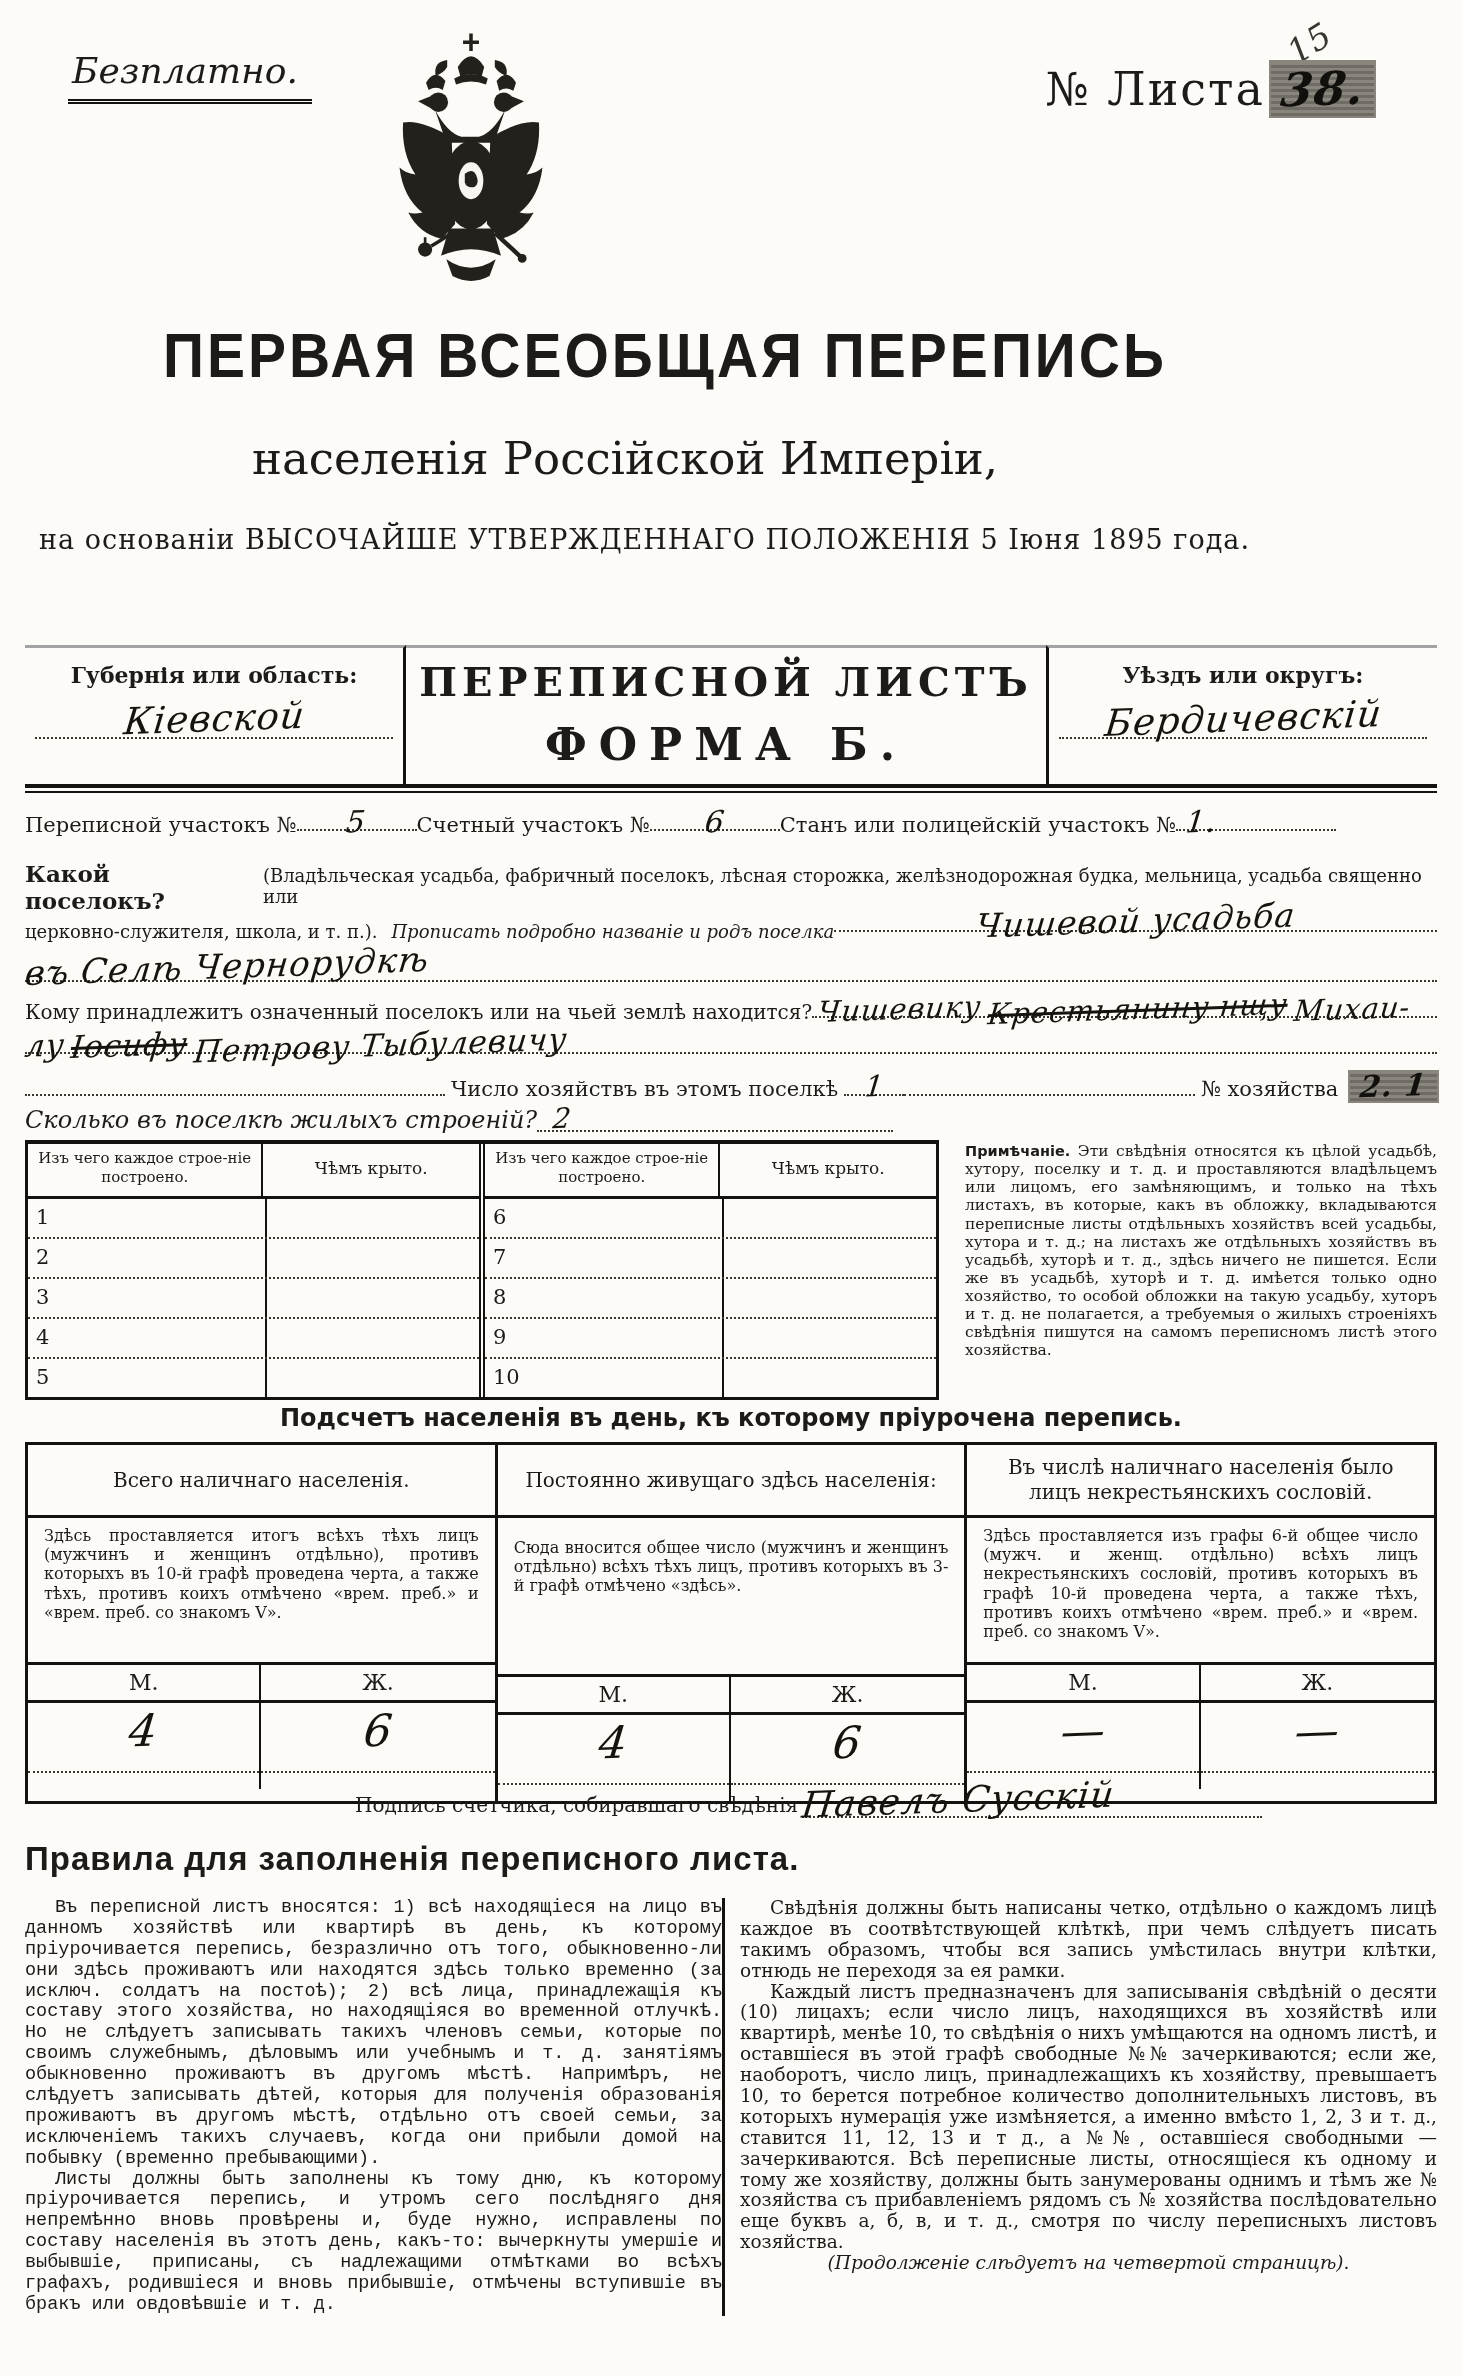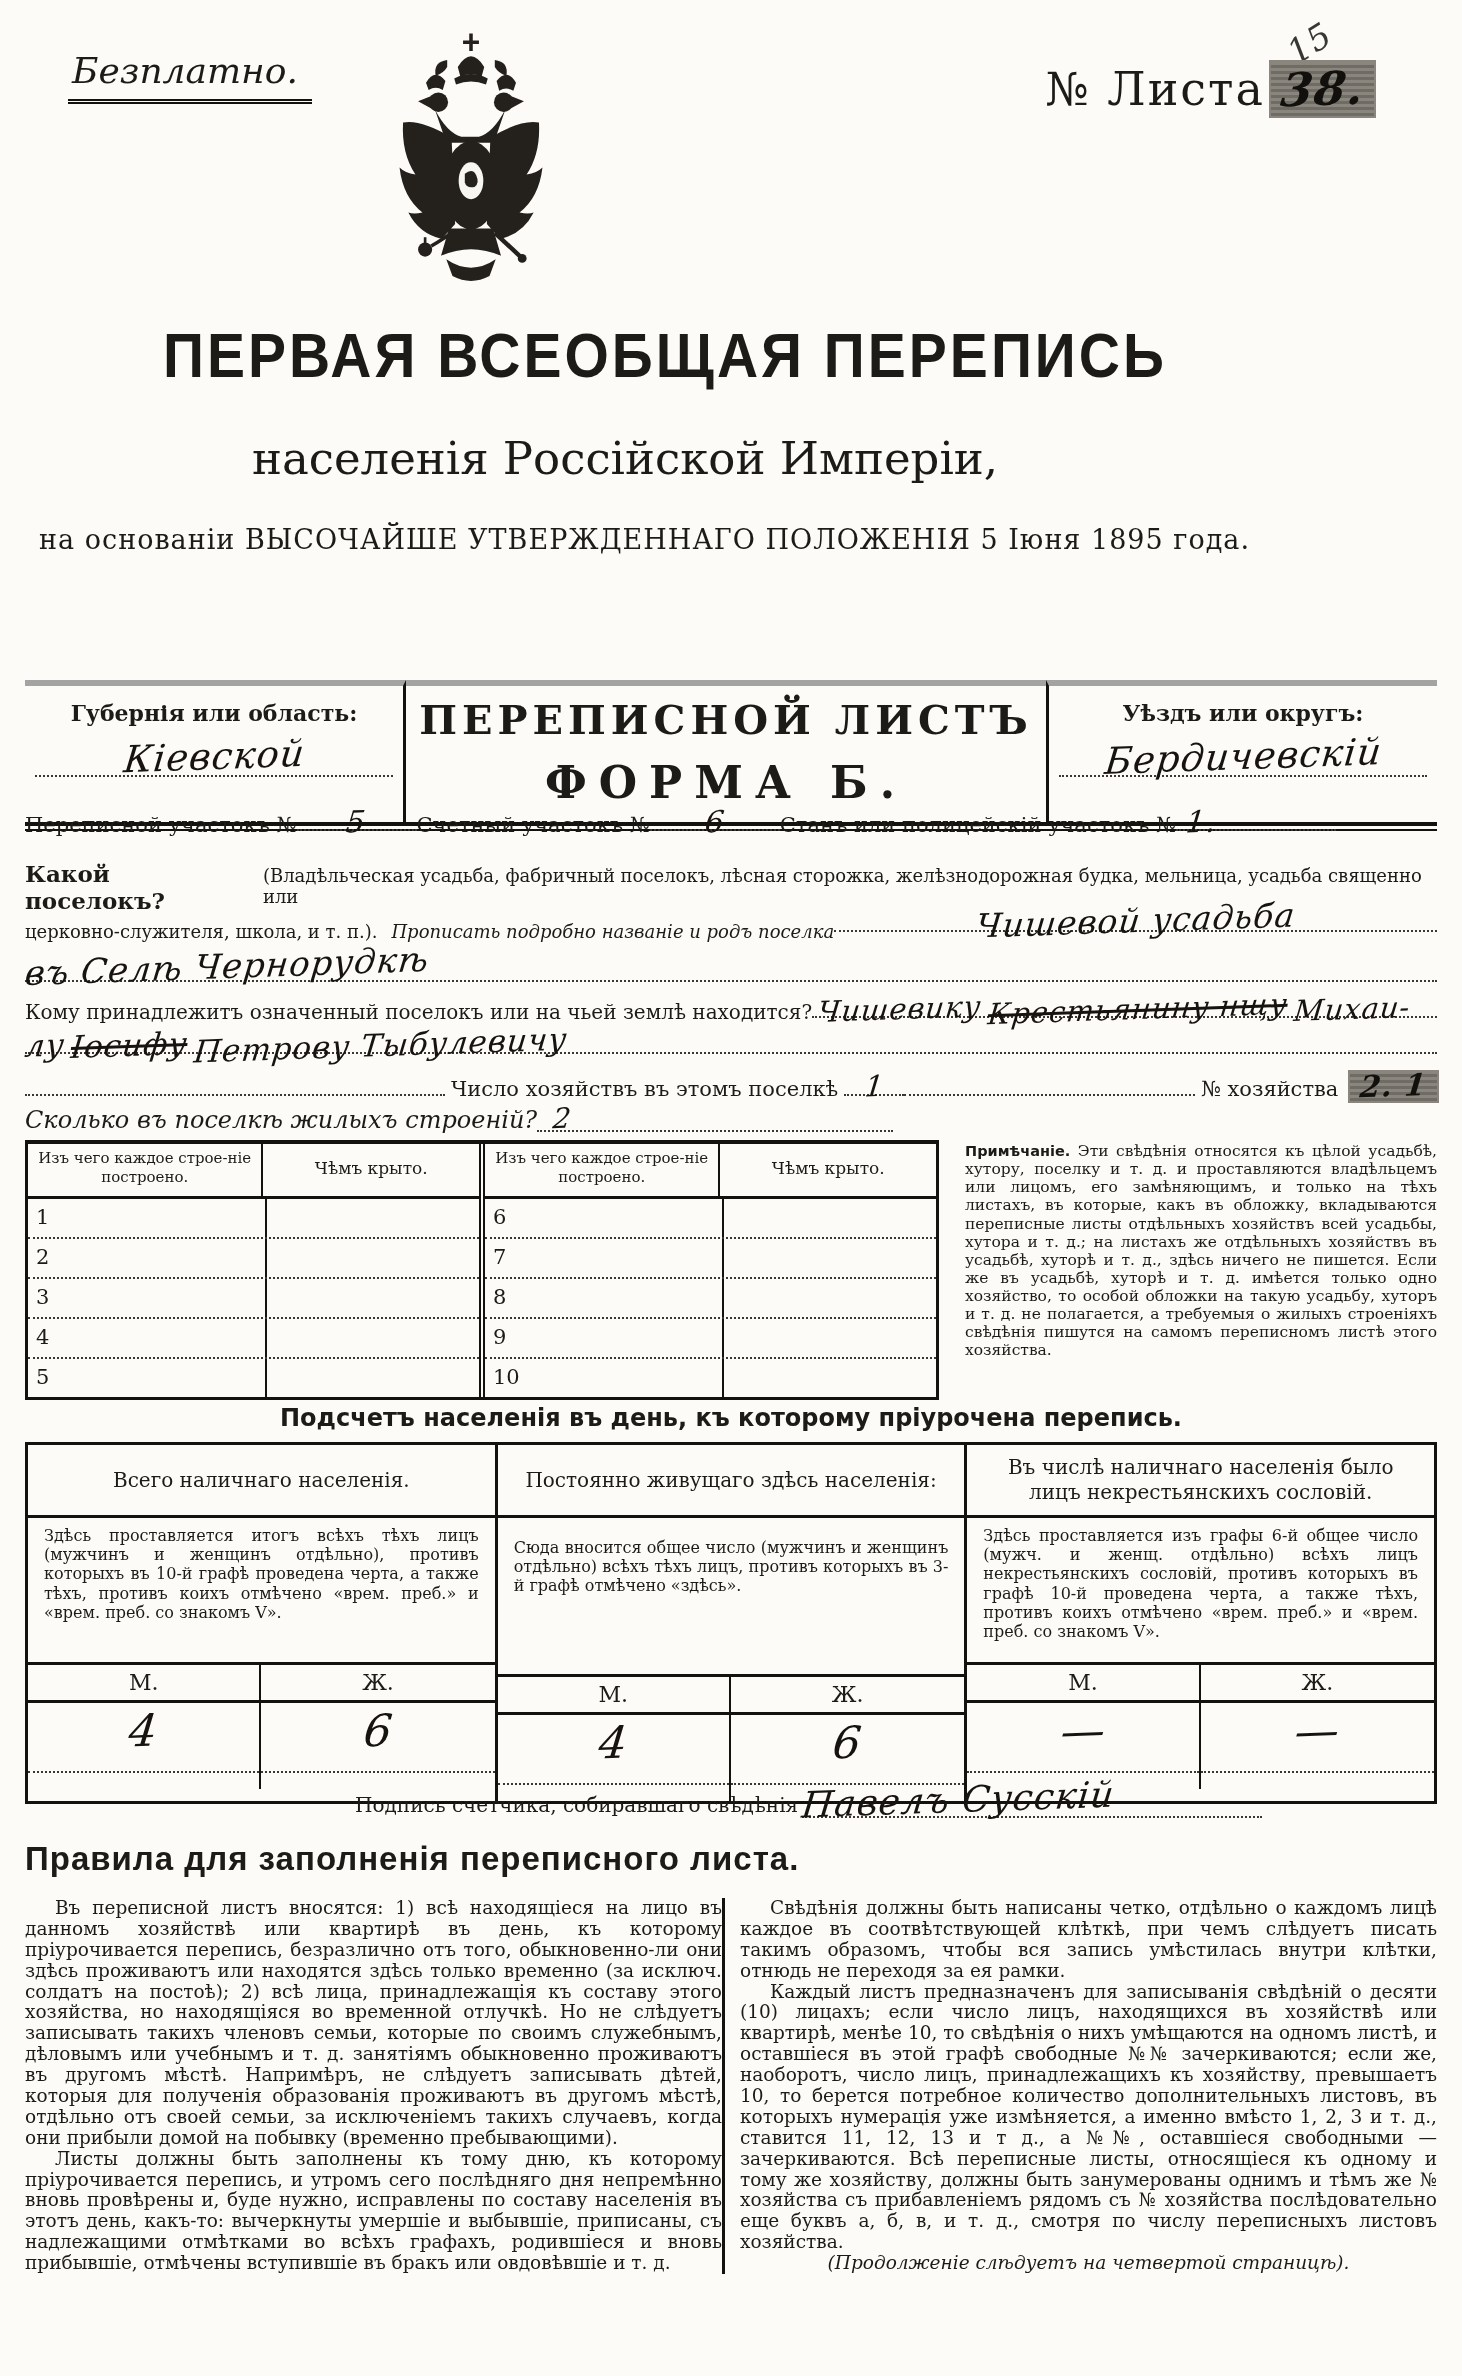--- a/index.html
+++ b/index.html
@@ -23,21 +23,21 @@
   .smudge .hw-i{font-weight:bold;color:#12100c;}
   .corner-scribble{right:130px;top:28px;font-size:34px;transform:rotate(-32deg);opacity:.85;}
   
   .t-main{left:0;top:322px;width:1330px;text-align:center;font-family:"Liberation Sans",sans-serif;
           font-weight:bold;font-size:57px;letter-spacing:3px;transform:scaleY(1.12);}
   .t-sub{left:0;top:432px;width:1250px;text-align:center;font-size:45px;}
   .t-law{left:0;top:524px;width:1250px;text-align:right;font-size:27px;letter-spacing:1px;}
   
   .hblock{left:25px;top:645px;width:1412px;display:flex;border-bottom:4px solid #14120e;}
   .hblock::after{content:"";position:absolute;left:0;right:0;bottom:-9px;border-bottom:2px solid #14120e;}
-  .hcell{border-top:6px solid #a3a3a3;padding:8px 10px 14px;margin-top:35px;}
+  .hcell{border-top:3px solid #a3a3a3;padding:8px 10px 14px;}
   .hleft{width:358px;border-right:3px solid #14120e;}
   .hright{width:368px;border-left:3px solid #14120e;}
   .hmid{flex:1;text-align:center;}
   .hlabel{font-size:22px;font-weight:bold;text-align:center;margin-top:6px;}
   .hval{margin-top:14px;text-align:center;border-bottom:2px dotted #3a3731;padding-bottom:2px;}
   .hval .hw-i{font-size:37px;}
   .hm1{font-size:40px;font-weight:bold;letter-spacing:5px;margin-top:2px;}
   .hm2{font-size:44px;font-weight:bold;letter-spacing:12px;margin-top:14px;}
   
   .flow{left:25px;top:800px;width:1412px;height:1576px;position:absolute;}
@@ -90,21 +90,21 @@
   .sig{top:984px;display:flex;align-items:baseline;}
   .sig .spacer{width:330px;}
   .sig .lbl{font-size:20px;}
   .sig .hw-i{font-size:36px;}
   .sig .under{display:inline-block;width:460px;border-bottom:2px dotted #3a3731;margin-left:4px;}
   
   .rhead{top:1040px;font-family:"Liberation Sans",sans-serif;font-weight:bold;
          font-size:33px;letter-spacing:1px;}
   .rules{top:1098px;display:flex;font-size:18.5px;line-height:1.13;text-align:justify;}
   .rcol{width:50%;}
-  .rcol.left{padding-right:0;}
+  .rcol.left{padding-right:0;font-family:Liberation Mono, monospace;}
   .rcol.right{padding-left:15px;border-left:3px solid #14120e;}
   .rules p{margin:0;text-indent:30px;}
   .closing{text-align:center;font-style:italic;margin-top:4px;text-indent:0 !important;}
   .eagle{left:396px;top:26px;width:150px;height:306px;}
 </style>
 </head>
 <body>
 
 <div class="page">
 

